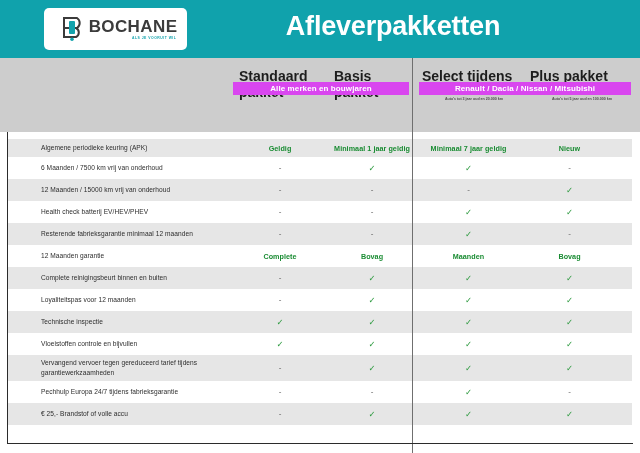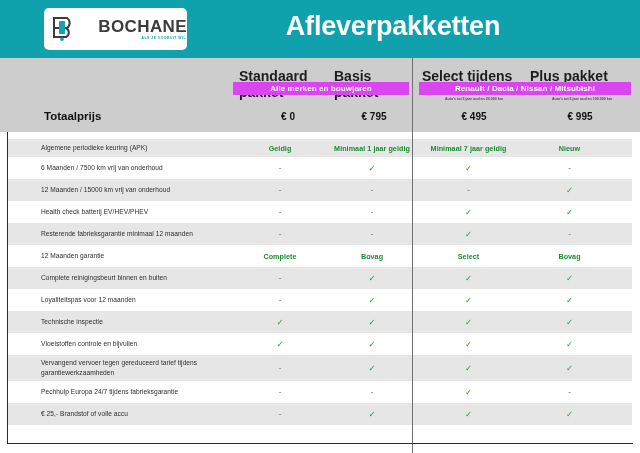--- a/index.html
+++ b/index.html
@@ -23,21 +23,21 @@
     background: #10a2ac;
   }
   .logo-box {
     position: absolute;
     left: 44px; top: 8px;
     width: 143px; height: 42px;
     background: #ffffff;
     border-radius: 5px;
     display: flex;
     align-items: center;
-    justify-content: space-between;
+    justify-content: center;
     padding-left: 8px;
   }
   .logo-mark {
     width: 23px; height: 26px;
     position: relative;
     flex: 0 0 auto;
     margin-right: 4px;
   }
   .logo-text-wrap {
     display: flex;
@@ -234,27 +234,20 @@
   <div class="ph-name" style="left:334px; top:68px; width:80px;">Basis pakket</div>
   <div class="ph-band" style="left:233px; top:82px; width:176px;">Alle merken en bouwjaren</div>
 
   <div class="ph-name" style="left:422px; top:68px; width:104px;">Select tijdens</div>
   <div class="ph-name" style="left:530px; top:68px; width:100px;">Plus pakket</div>
   <div class="ph-band" style="left:419px; top:82px; width:212px;">Renault / Dacia / Nissan / Mitsubishi</div>
 
   <div class="ph-fine" style="left:422px; top:97px; width:104px;">Auto's tot 3 jaar oud en 20.000 km</div>
   <div class="ph-fine" style="left:530px; top:97px; width:104px;">Auto's tot 5 jaar oud en 100.000 km</div>
 
-  <div class="totalrow">
-    <div class="total-label">Totaalprijs</div>
-    <div class="total-price" style="left:239px; width:98px;">€ 0</div>
-    <div class="total-price" style="left:334px; width:80px;">€ 795</div>
-    <div class="total-price" style="left:422px; width:104px;">€ 495</div>
-    <div class="total-price" style="left:530px; width:100px;">€ 995</div>
-  </div>
 
   <div class="rows" id="rows">
       <div class="row alt" style="height: 18px;">
         <div class="row-label">Algemene periodieke keuring (APK)</div>
         <div class="cell c1"><span class="txt">Geldig</span></div>
         <div class="cell c2"><span class="txt">Minimaal 1 jaar geldig</span></div>
         <div class="cell c3"><span class="txt">Minimaal 7 jaar geldig</span></div>
         <div class="cell c4"><span class="txt">Nieuw</span></div>
       </div>
       <div class="row base" style="height: 22px;">
@@ -282,21 +275,21 @@
         <div class="row-label">Resterende fabrieksgarantie minimaal 12 maanden</div>
         <div class="cell c1"><span class="dash">-</span></div>
         <div class="cell c2"><span class="dash">-</span></div>
         <div class="cell c3"><span class="tick">✓</span></div>
         <div class="cell c4"><span class="dash">-</span></div>
       </div>
       <div class="row base" style="height: 22px;">
         <div class="row-label">12 Maanden  garantie</div>
         <div class="cell c1"><span class="txt">Complete</span></div>
         <div class="cell c2"><span class="txt">Bovag</span></div>
-        <div class="cell c3"><span class="txt">Select</span></div>
+        <div class="cell c3"><span class="txt">Maanden</span></div>
         <div class="cell c4"><span class="txt">Bovag</span></div>
       </div>
       <div class="row alt" style="height: 22px;">
         <div class="row-label">Complete reinigingsbeurt binnen en buiten</div>
         <div class="cell c1"><span class="dash">-</span></div>
         <div class="cell c2"><span class="tick">✓</span></div>
         <div class="cell c3"><span class="tick">✓</span></div>
         <div class="cell c4"><span class="tick">✓</span></div>
       </div>
       <div class="row base" style="height: 22px;">

